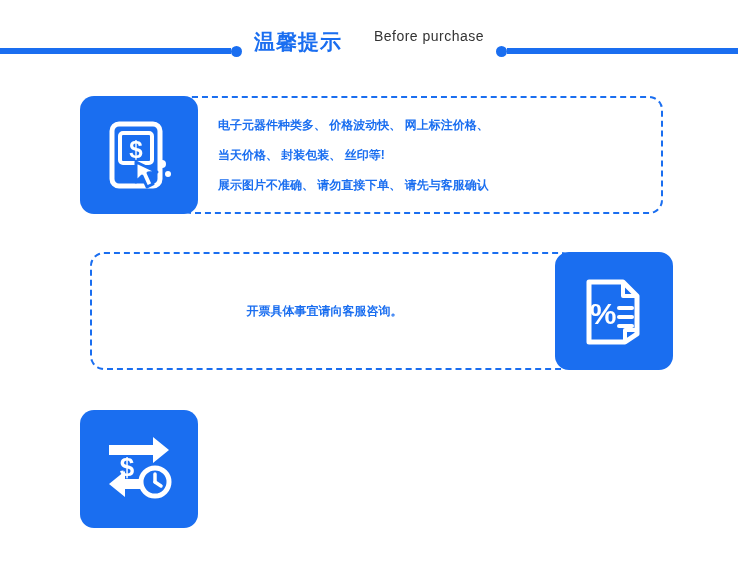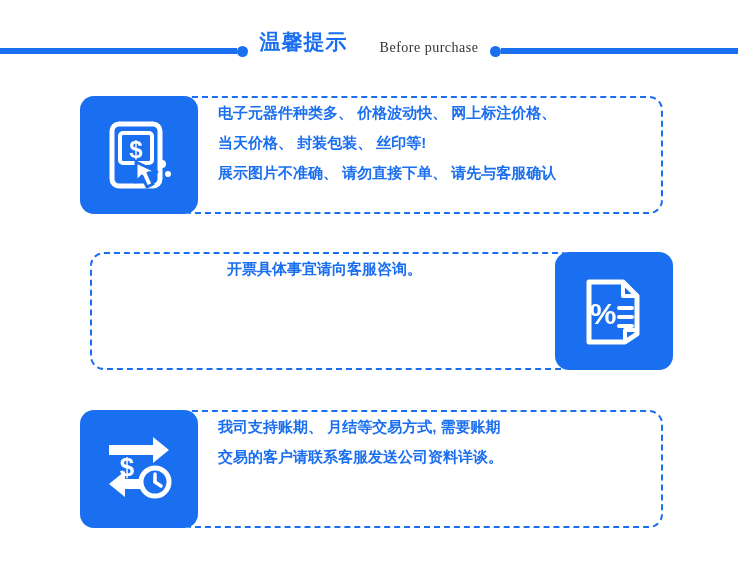--- a/index.html
+++ b/index.html
@@ -47,35 +47,35 @@
     width: 11px;
     height: 11px;
     border-radius: 50%;
     background: #1a6ef0;
     position: relative;
     top: 9px;
     flex: 0 0 auto;
   }
   .header-titles {
     display: flex;
-    align-items: flex-end;
+    align-items: flex-start;
     padding: 0 12px;
     flex: 0 0 auto;
     gap: 16px;
   }
   .title-cn {
     font-size: 21px;
     font-weight: bold;
     color: #1a6ef0;
     letter-spacing: 1px;
   }
   .title-en {
     font-size: 14px;
     color: #333333;
-    font-family: Liberation Serif, serif;
+    font-family: Liberation Sans, sans-serif;
     margin-left: 3px;
     letter-spacing: 0.5px;
     padding-left: 13px;
   }
 
   
   .block {
     position: absolute;
     display: flex;
     align-items: center;
@@ -89,23 +89,23 @@
     display: flex;
     align-items: center;
     justify-content: center;
     z-index: 2;
   }
   .text-box {
     border: 2px dashed #1a6ef0;
     border-radius: 14px;
     box-sizing: border-box;
     display: flex;
-    align-items: flex-start;
+    align-items: center;
     color: #1a6ef0;
-    font-size: 15px;
+    font-size: 12px;
     line-height: 30px;
     font-weight: bold;
   }
 
   
   #block1 {
     top: 96px;
     left: 80px;
   }
   #block1 .text-box {
@@ -206,21 +206,15 @@
     <div class="icon-box">
       <svg width="84" height="84" viewBox="0 0 84 84" aria-hidden="true">
         <path d="M12 18 L56 18 L56 10 L72 23 L56 36 L56 28 L12 28 Z" fill="#ffffff"></path>
         <path d="M72 52 L28 52 L28 44 L12 57 L28 70 L28 62 L72 62 Z" fill="#ffffff"></path>
         <text x="30" y="49" font-size="26" font-family="Liberation Sans, sans-serif" font-weight="bold" fill="#ffffff" text-anchor="middle">$</text>
         <circle cx="58" cy="55" r="14" fill="#1a6ef0" stroke="#ffffff" stroke-width="5"></circle>
         <line x1="58" y1="47" x2="58" y2="55" stroke="#ffffff" stroke-width="3.5" stroke-linecap="round"></line>
         <line x1="58" y1="55" x2="64" y2="59" stroke="#ffffff" stroke-width="3.5" stroke-linecap="round"></line>
       </svg>
     </div>
-    <div class="text-box">
-      <div class="text-inner">
-        <span class="line">我司支持账期、 月结等交易方式, 需要账期</span>
-        <span class="line">交易的客户请联系客服发送公司资料详谈。</span>
-      </div>
-    </div>
   </div>
 
 </div>
 
 </body></html>

